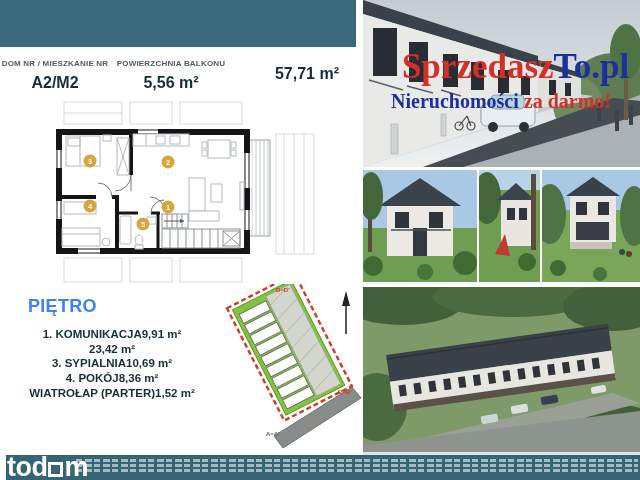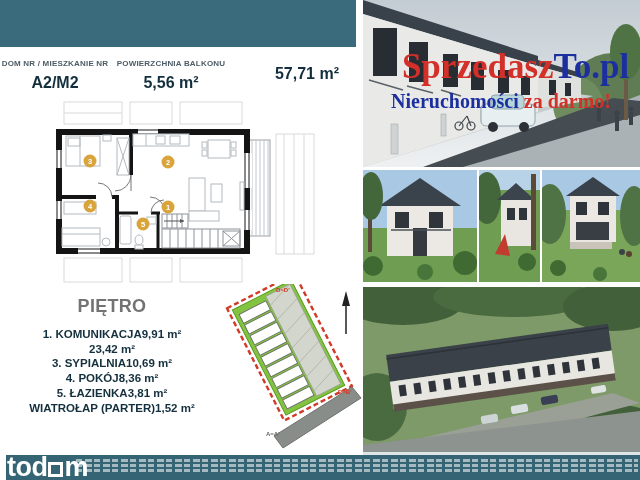--- a/index.html
+++ b/index.html
@@ -9,21 +9,21 @@
   .teal-top{position:absolute;left:0;top:0;width:356px;height:47px;background:#3a6b7c;}
   
   .spec-col{position:absolute;top:59px;width:170px;text-align:center;}
   .spec-col .lbl{font-size:8px;font-weight:700;letter-spacing:.2px;color:#4d5c66;white-space:nowrap;}
   .spec-col .val{margin-top:6px;font-size:16px;font-weight:800;color:#132f3d;white-space:nowrap;}
   .c1{left:-30px}.c2{left:86px}.c3{left:222px}
   
   .floorplan{position:absolute;left:18px;top:98px;width:325px;height:195px;}
   
   .rooms{position:absolute;left:28px;top:296px;width:168px;color:#14303e;}
-  .rooms h2{margin:0 0 10px 0;font-size:18px;font-weight:800;letter-spacing:.3px;color:#737373;text-align:center;}
+  .rooms h2{margin:0 0 10px 0;font-size:18px;font-weight:800;letter-spacing:.3px;color:#3b82f6;}
   .room-row{display:flex;justify-content:center;font-size:11.5px;font-weight:700;
             line-height:14.7px;white-space:nowrap;}
   .room-row .area{text-align:right;}
   
   .siteplan{position:absolute;left:224px;top:284px;width:140px;height:174px;}
   
   .photo{position:absolute;overflow:hidden;background:#dfe4e6;}
   .ph1{left:363px;top:0;width:277px;height:167px;}
   .ph2{left:363px;top:170px;width:114px;height:112px;}
   .ph3{left:479px;top:170px;width:61px;height:112px;}
@@ -219,24 +219,20 @@
     <div class="room-row">
       <span class="area">23,42 m²</span>
     </div>
     <div class="room-row">
       <span>3. SYPIALNIA</span>
       <span class="area">10,69 m²</span>
     </div>
     <div class="room-row">
       <span>4. POKÓJ</span>
       <span class="area">8,36 m²</span>
-    </div>
-    <div class="room-row">
-      <span>5. ŁAZIENKA</span>
-      <span class="area">3,81 m²</span>
     </div>
     <div class="room-row">
       <span>WIATROŁAP (PARTER)</span>
       <span class="area">1,52 m²</span>
     </div>
   </div>
 
   <div class="siteplan">
     <svg width="140" height="174" viewBox="0 0 140 174">
       <g transform="translate(16,30) rotate(-27)">

